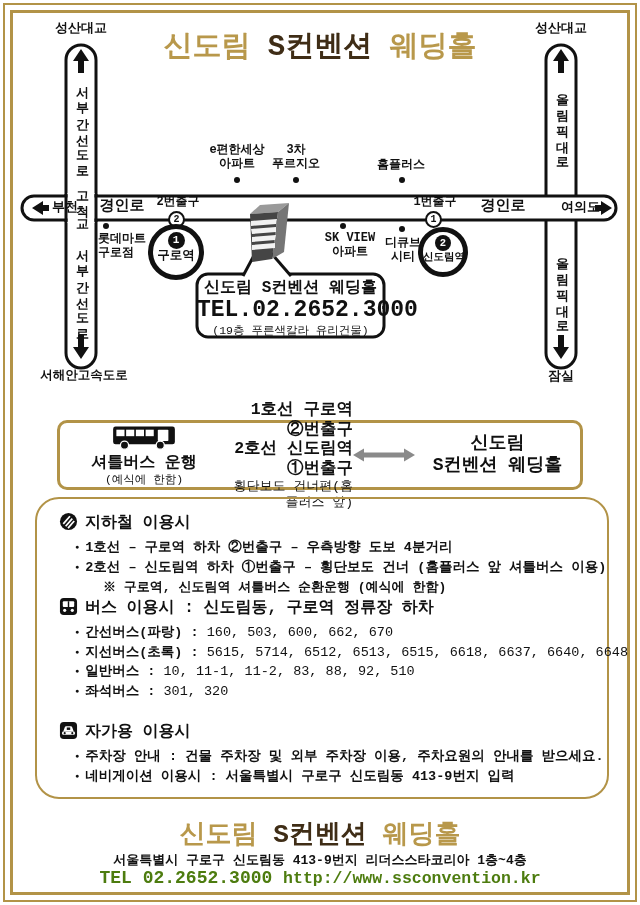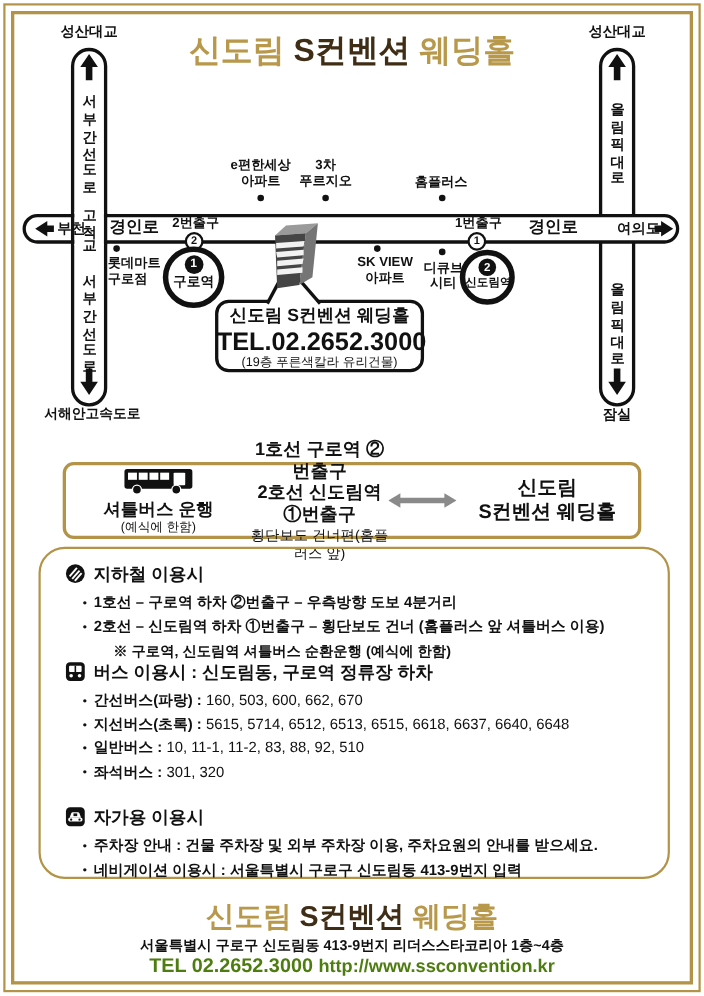--- a/index.html
+++ b/index.html
@@ -1,17 +1,17 @@
 <!DOCTYPE html>
 <html><head>
 <meta charset="utf-8">
 <style>
   html,body{margin:0;padding:0;background:#fff;}
   #page{position:relative;width:640px;height:905px;background:#fff;overflow:hidden;
-        font-family:Liberation Sans, sans-serif;color:#111;}
+        font-family:Liberation Mono, monospace;color:#111;}
   .frame-outer{position:absolute;inset:3px;border:2px solid #b29347;pointer-events:none;}
   .frame-inner{position:absolute;inset:10px;border:3px solid #b29347;pointer-events:none;}
   .abs{position:absolute;}
   .ctr{transform:translateX(-50%);}
   .b{font-weight:bold;}
   #main-title{left:320px;top:26px;font-size:29px;font-weight:bold;white-space:nowrap;}
   .gold-t{color:#b8984b;}
   .dark-t{color:#3f2d16;}
   
   .mlabel{white-space:nowrap;line-height:1.1;}
@@ -20,21 +20,21 @@
   .lm{font-size:12px;font-weight:bold;text-align:center;line-height:14px;white-space:nowrap;}
   .exit-circle{width:13px;height:13px;border:2px solid #111;border-radius:50%;background:#fff;
                font-weight:bold;font-size:10px;line-height:13px;text-align:center;}
   .station{background:#fff;border:5px solid #111;border-radius:50%;text-align:center;}
   .st-badge{background:#111;border-radius:50%;color:#fff;font-weight:bold;margin:3px auto 0;}
   #bubble-text{left:197px;top:276px;width:187px;text-align:center;line-height:1.15;}
   
   #shuttle-box{left:57px;top:420px;width:520px;height:64px;border:3px solid #b29347;border-radius:10px;
                display:flex;align-items:center;}
   #shuttle-box .col-left{width:168px;text-align:center;}
-  #shuttle-box .col-mid{width:180px;flex:1;text-align:center;line-height:1.2;}
+  #shuttle-box .col-mid{width:180px;flex:1;text-align:right;line-height:1.2;}
   #shuttle-box .col-right{width:165px;text-align:center;line-height:1.2;}
   
   #info-box{left:35px;top:497px;width:526px;height:272px;border:2px solid #b29347;border-radius:24px;
             padding:13px 22px;}
   .sec-header{display:flex;align-items:flex-start;gap:7px;font-size:16px;font-weight:bold;}
   .sec-items{margin:6px 0 0 16px;}
   .sec-item{font-size:13.5px;font-weight:bold;line-height:18.5px;white-space:nowrap;}
   .bullet{font-size:7px;position:relative;top:-2px;margin-right:6px;}
   .note{margin:1px 0 0 28px;font-size:13px;font-weight:bold;line-height:18px;}
   .bus-val{font-weight:normal;}

